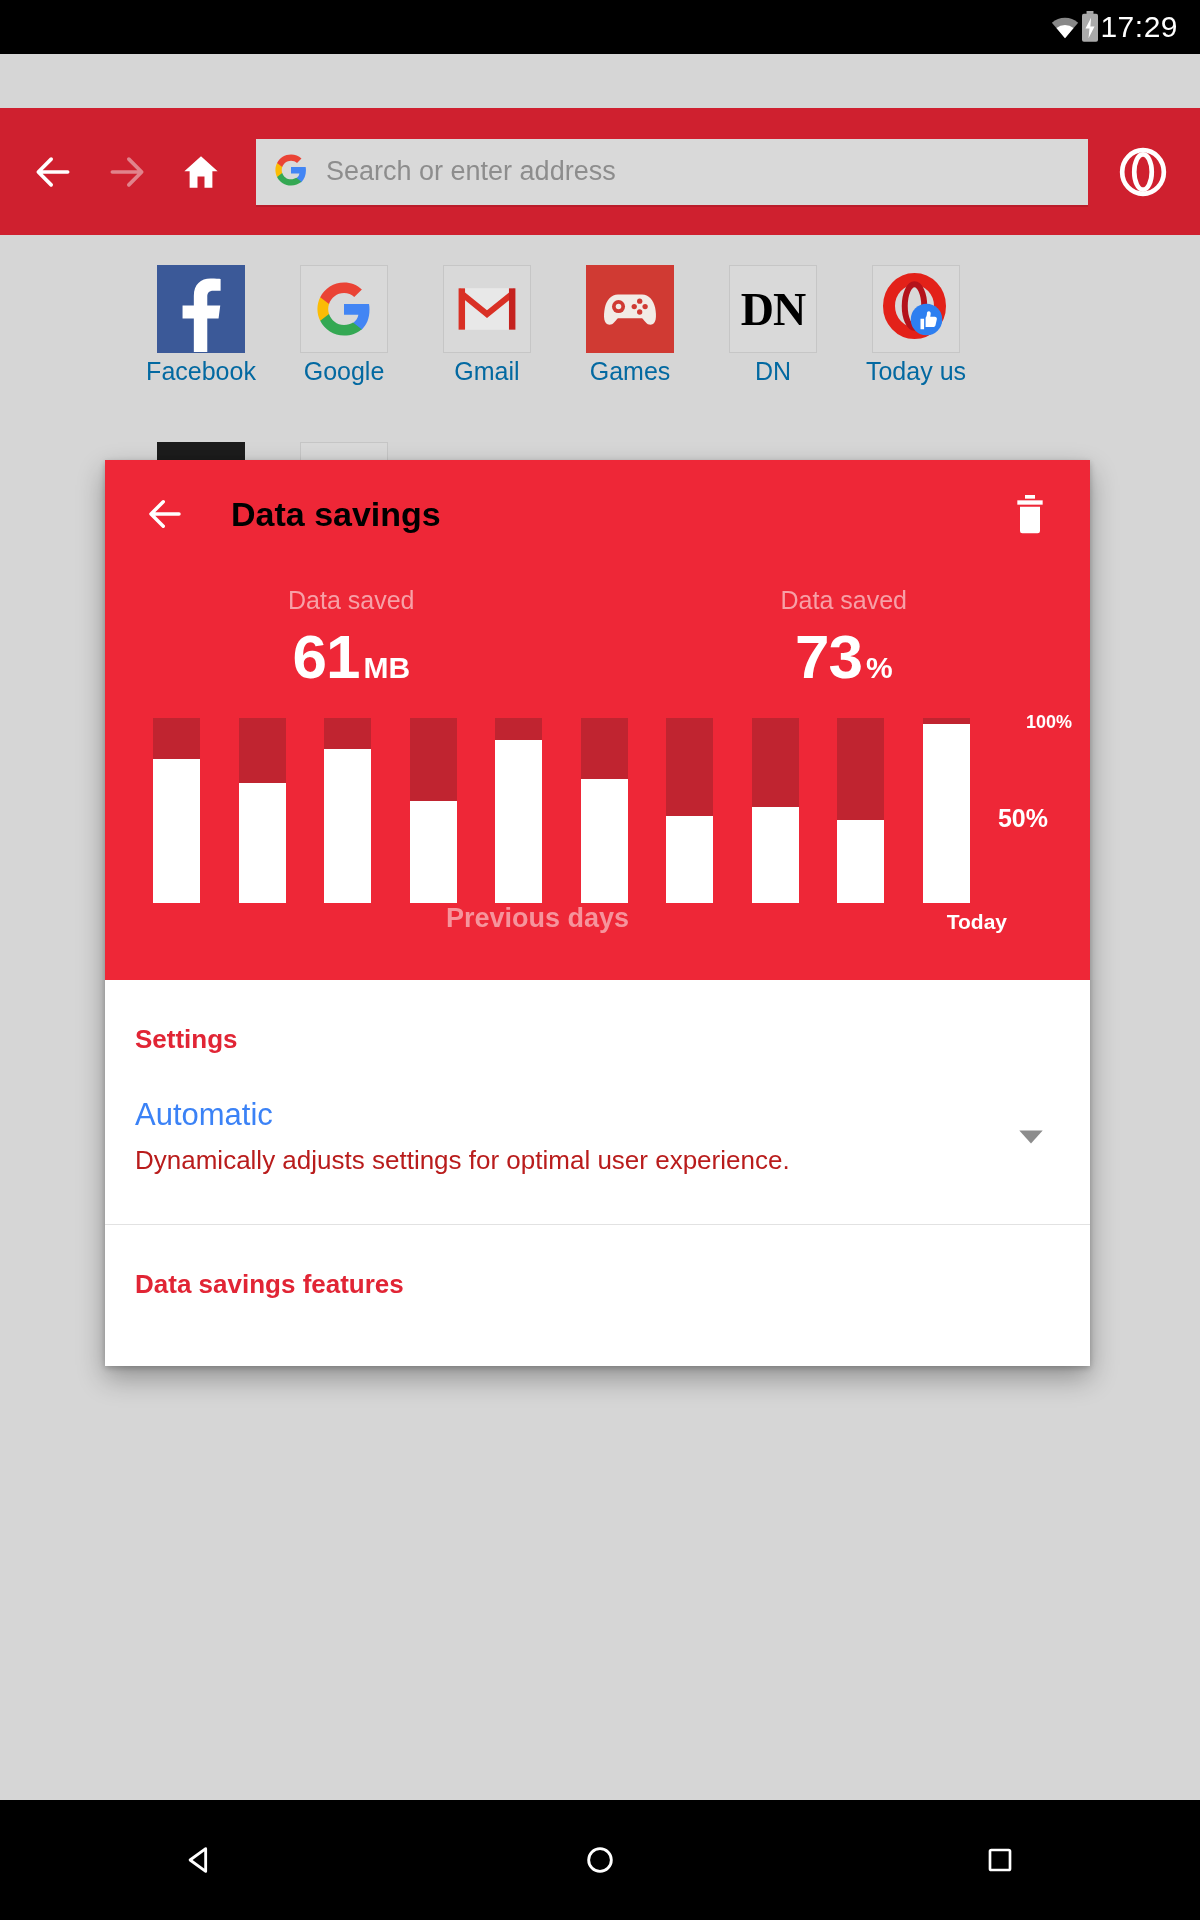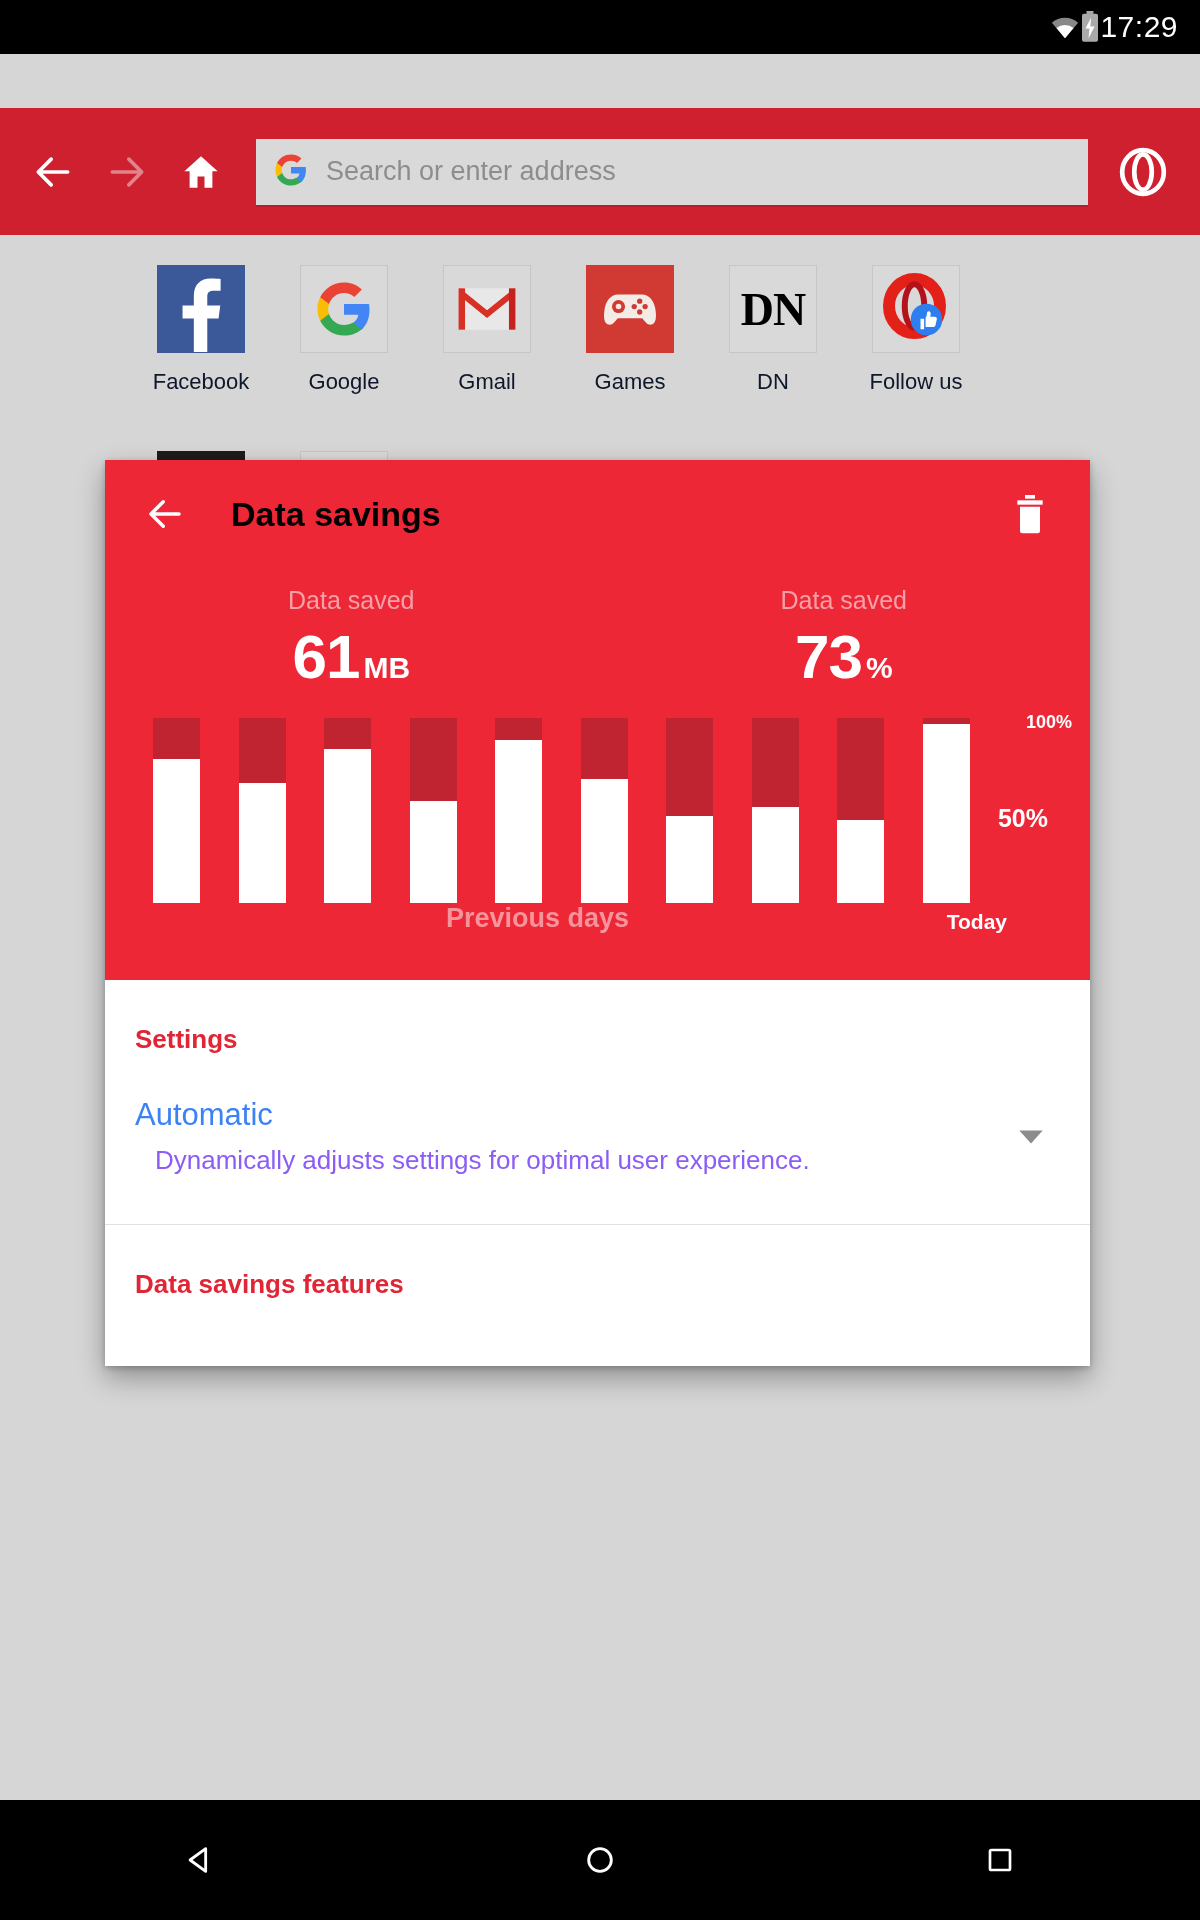--- a/index.html
+++ b/index.html
@@ -111,21 +111,21 @@
   }
   .sd-cell { width: 88px; display: flex; flex-direction: column; align-items: center; }
   .sd-thumb {
     width: 88px; height: 88px;
     display: flex; align-items: center; justify-content: center;
     background: #d9d9d9;
     border: 1px solid #c6c6c6;
     overflow: hidden;
   }
   .sd-label {
-    margin-top: 16px; font-size: 22px; color: #0f172a;
+    margin-top: 4px; font-size: 25px; color: #0369a1;
     white-space: nowrap;
   }
   .sd-row2 { margin-top: 26px; }
 
   
   #dialog {
     position: absolute;
     left: 105px; top: 460px;
     width: 985px;
     background: #fff;
@@ -217,21 +217,21 @@
     color: #e12535; font-size: 26px; font-weight: bold;
     padding: 44px 0 0 30px;
   }
   #automatic-row {
     display: flex; align-items: center;
     padding: 42px 30px 48px 30px;
     position: relative;
   }
   #automatic-texts { flex: 1; }
   #automatic-title { font-size: 31px; color: #3b82f6; }
-  #automatic-sub { font-size: 26px; color: #8b5cf6; margin-top: 12px; margin-left: 20px; }
+  #automatic-sub { font-size: 26px; color: #b91c1c; margin-top: 12px; }
   #automatic-caret {
     width: 30px; height: 30px; margin-right: 14px;
     display: flex; align-items: center; justify-content: center;
   }
   #divider { height: 1px; background: #e2e2e2; }
   #features-section { padding-bottom: 66px; }
 
   
   #nav-bar {
     position: absolute; bottom: 0; left: 0;
@@ -364,21 +364,21 @@
 
       <div class="sd-cell">
         <div class="sd-thumb">
           <svg width="72" height="72" viewBox="0 0 48 48">
             <ellipse cx="23" cy="22" rx="17" ry="18" fill="none" stroke="#e32119" stroke-width="8"></ellipse>
             <ellipse cx="23" cy="22" rx="6.5" ry="14.5" fill="none" stroke="#b4121b" stroke-width="4"></ellipse>
             <circle cx="31" cy="31" r="10.5" fill="#2d7ff0"></circle>
             <path fill="#fff" d="M27 30.5h2.4v7H27zm3.4-.6c.7-1 .9-1.9 .9-3.2 0-.8.7-1.4 1.5-1.2.8.2 1.1 1 1 1.9l-.3 1.7h3c.9 0 1.6.8 1.4 1.7l-.9 4c-.15.7-.8 1.2-1.5 1.2h-5.1z"></path>
           </svg>
         </div>
-        <div class="sd-label">Follow us</div>
+        <div class="sd-label">Today us</div>
       </div>
     </div>
 
     <div class="sd-grid sd-row2">
       <div class="sd-cell">
         <div class="sd-thumb" style="background:#1c1c1c;border-color:#1c1c1c;padding:0 6px;justify-content:space-between;">
           <span style="display:inline-block;width:36px;height:34px;background:#e9e9e9;position:relative;">
             <span style="position:absolute;left:4px;top:12px;width:28px;height:8px;background:#b8a600;"></span>
           </span>
           <span style="display:inline-block;width:36px;height:34px;background:#f1f1f1;position:relative;">

